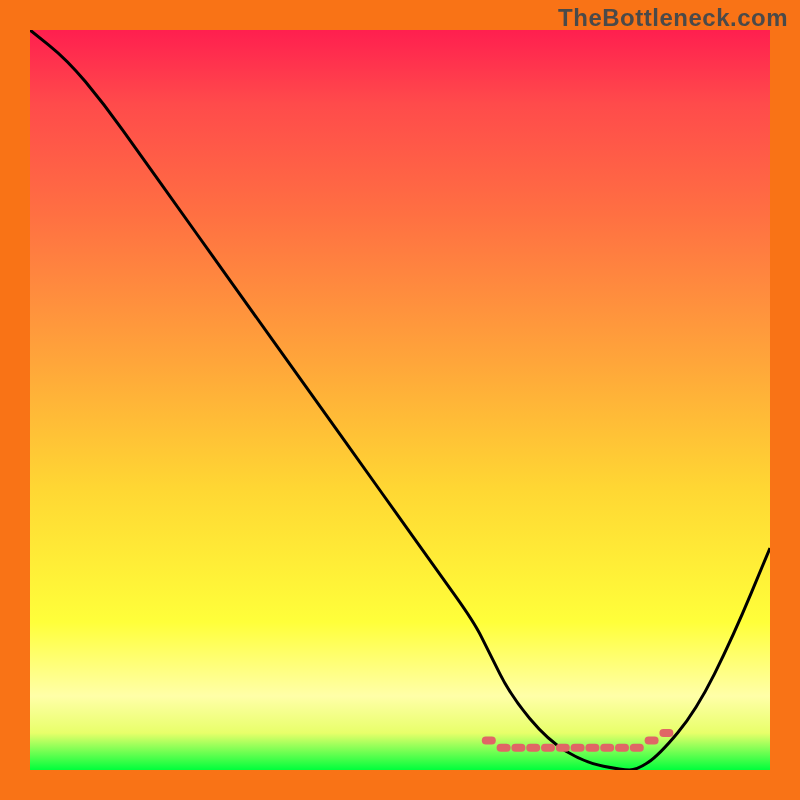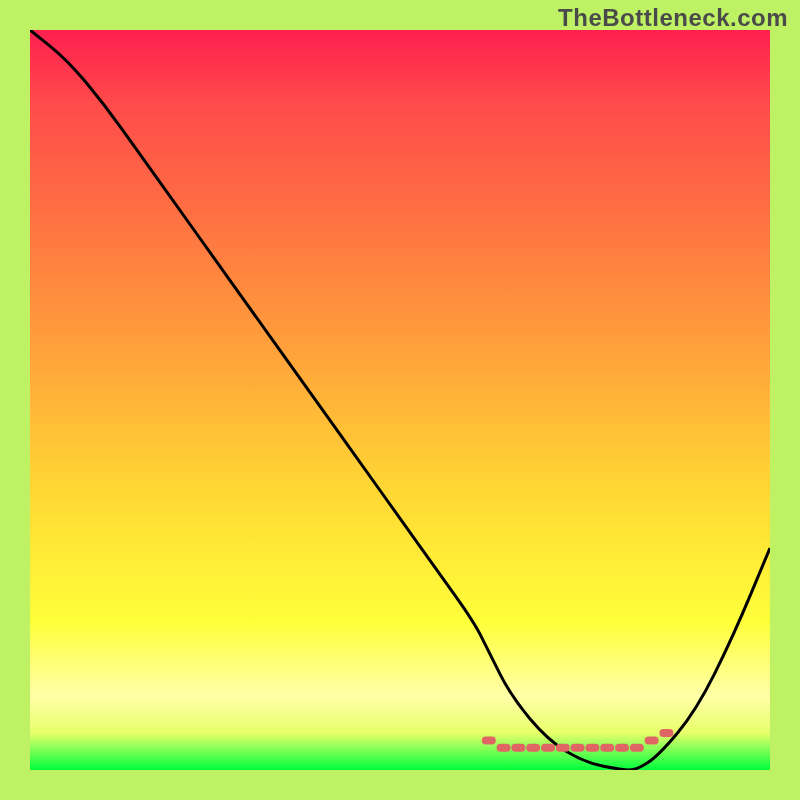--- a/index.html
+++ b/index.html
@@ -8,21 +8,21 @@
     width: 800px;
     height: 800px;
     background: #000;
     font-family: Arial, Helvetica, sans-serif;
     overflow: hidden;
   }
   .frame {
     position: relative;
     width: 800px;
     height: 800px;
-    background: #bef264;
+    background: #f97316;
   }
   .watermark {
     position: absolute;
     top: 4px;
     right: 12px;
     color: #4a4a4a;
     font-size: 24px;
     font-weight: bold;
     letter-spacing: 0.5px;
     user-select: none;

